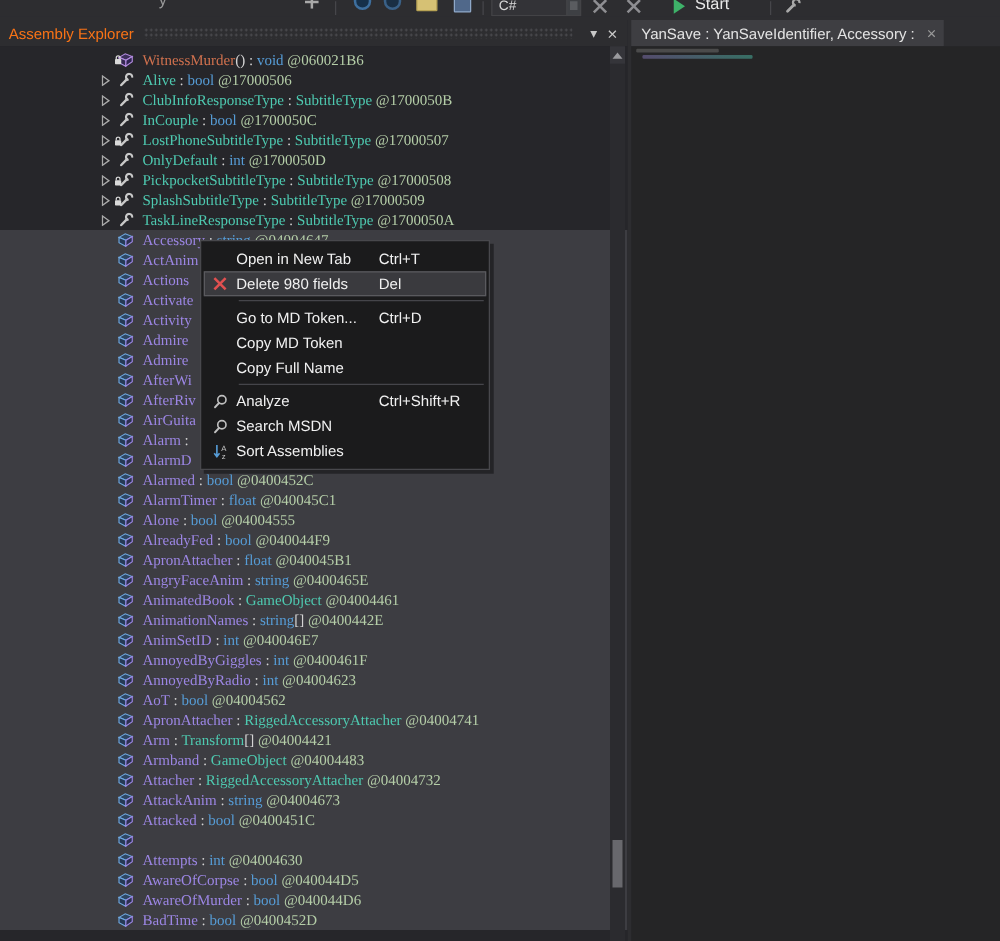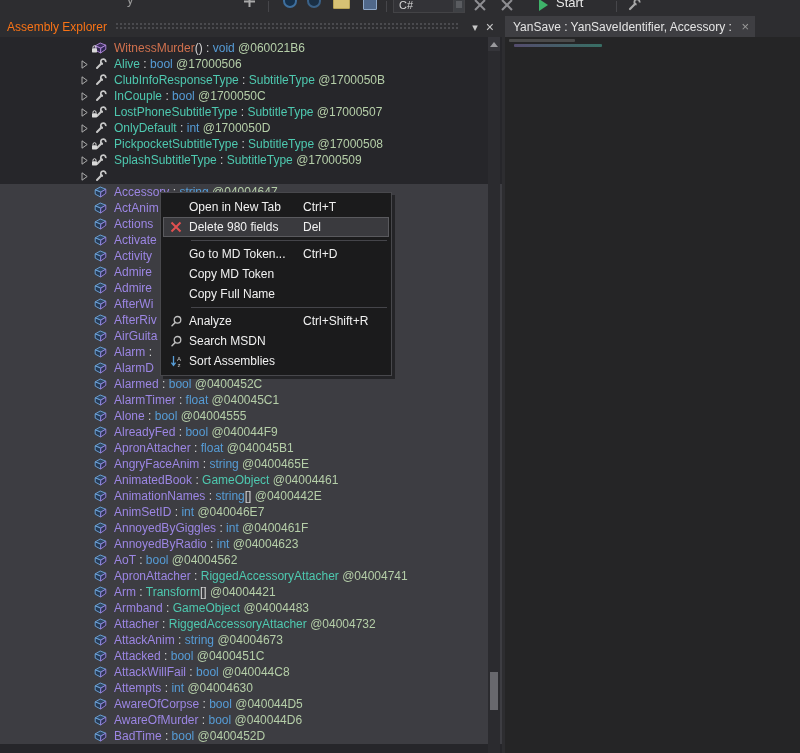--- a/index.html
+++ b/index.html
@@ -32,21 +32,21 @@
   .panel-header { position:absolute; left:0; top:0; width:100%; height:21px; background:#2D2D30; display:flex; align-items:center; padding:0 4px 0 7px; }
   .panel-title { color:#f97316; white-space:nowrap; padding-right:8px; }
   .grip { flex:1; height:9px; margin-right:10px;
     background-image: radial-gradient(#4A4A4E 1px, transparent 1.1px);
     background-size:4px 4px; background-position:0 0; }
   .hbtn { color:#C8C8C8; padding:0 4px; font-size:11px; line-height:18px; }
   .hbtn.x { font-size:14px; }
 
   
   .tree { position:absolute; left:0; top:21px; right:0; bottom:0; background:#26262A; overflow:hidden; padding-top:3px; }
-  .trow { height:16px; display:flex; align-items:center; white-space:nowrap; padding-left:80px; }
+  .trow { height:16px; display:flex; align-items:center; white-space:nowrap; padding-left:80px;font-family:Liberation Serif, serif; }
   .trow.sel { background:#3D3D42; }
   .exp { width:14px; display:inline-flex; justify-content:flex-start; flex:none; }
   .ric { width:18px; flex:none; position:relative; display:inline-flex; align-items:center; }
   .ric .lock { position:absolute; left:-3px; bottom:-2px; }
   .txt { padding-left:2px; }
   .n-method { color:#D0714E; }
   .n-property { color:#4EC9B0; }
   .n-field { color:#9C86E4; }
   .s-punct { color:#D4D4D4; }
   .s-keyword { color:#569CD6; }
@@ -251,20 +251,21 @@
             <svg width="9" height="9" viewBox="0 0 9 9">
               <path d="M2 0.8 L7.2 4.5 L2 8.2 Z" fill="none" stroke="#ABABAB" stroke-width="1"></path>
             </svg>
           </span>
           <span class="ric">
             <svg width="13" height="13" viewBox="0 0 13 13">
               <circle cx="9.3" cy="3.6" r="2.5" fill="none" stroke="#C8C8C8" stroke-width="1.7" stroke-dasharray="11.5 4.2" transform="rotate(100 9.3 3.6)"></circle>
               <path d="M7.6 5.3 L3 10" stroke="#C8C8C8" stroke-width="2" stroke-linecap="round"></path>
             </svg>
           </span>
+          <span class="txt"><span class="n-property">TaskLineResponseType</span><span class="s-punct"> : </span><span class="s-type">SubtitleType</span><span class="s-addr"> @1700050A</span></span>
         </div>
         <div class="trow sel">
           <span class="exp"></span>
           <span class="ric">
             <svg width="13" height="12" viewBox="0 0 13 12">
               <path d="M1.2 3.9 L6.2 1 L11.8 3.2 L6.8 6.2 Z" fill="#2E4763" stroke="#6FA8E0" stroke-width="0.9"></path>
               <path d="M1.2 3.9 L1.2 8.1 L6.6 11 L6.8 6.2 Z" fill="#253A55" stroke="#6FA8E0" stroke-width="0.9"></path>
               <path d="M11.8 3.2 L11.8 7.4 L6.6 11 L6.8 6.2 Z" fill="#2B3150" stroke="#9C86E4" stroke-width="0.9"></path>
             </svg>
           </span>
@@ -591,21 +592,20 @@
         </div>
         <div class="trow sel">
           <span class="exp"></span>
           <span class="ric">
             <svg width="13" height="12" viewBox="0 0 13 12">
               <path d="M1.2 3.9 L6.2 1 L11.8 3.2 L6.8 6.2 Z" fill="#2E4763" stroke="#6FA8E0" stroke-width="0.9"></path>
               <path d="M1.2 3.9 L1.2 8.1 L6.6 11 L6.8 6.2 Z" fill="#253A55" stroke="#6FA8E0" stroke-width="0.9"></path>
               <path d="M11.8 3.2 L11.8 7.4 L6.6 11 L6.8 6.2 Z" fill="#2B3150" stroke="#9C86E4" stroke-width="0.9"></path>
             </svg>
           </span>
-          <span class="txt"><span class="n-field">AttackWillFail</span><span class="s-punct"> : </span><span class="s-keyword">bool</span><span class="s-addr"> @040044C8</span></span>
         </div>
         <div class="trow sel">
           <span class="exp"></span>
           <span class="ric">
             <svg width="13" height="12" viewBox="0 0 13 12">
               <path d="M1.2 3.9 L6.2 1 L11.8 3.2 L6.8 6.2 Z" fill="#2E4763" stroke="#6FA8E0" stroke-width="0.9"></path>
               <path d="M1.2 3.9 L1.2 8.1 L6.6 11 L6.8 6.2 Z" fill="#253A55" stroke="#6FA8E0" stroke-width="0.9"></path>
               <path d="M11.8 3.2 L11.8 7.4 L6.6 11 L6.8 6.2 Z" fill="#2B3150" stroke="#9C86E4" stroke-width="0.9"></path>
             </svg>
           </span>

